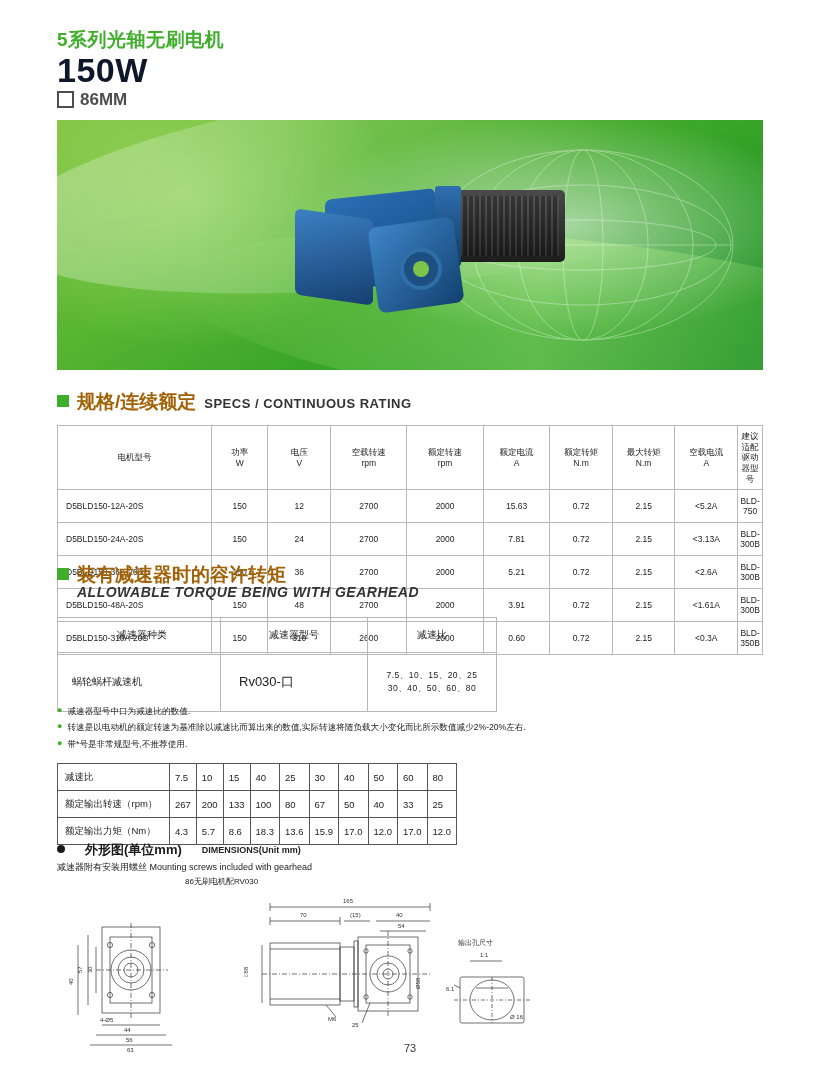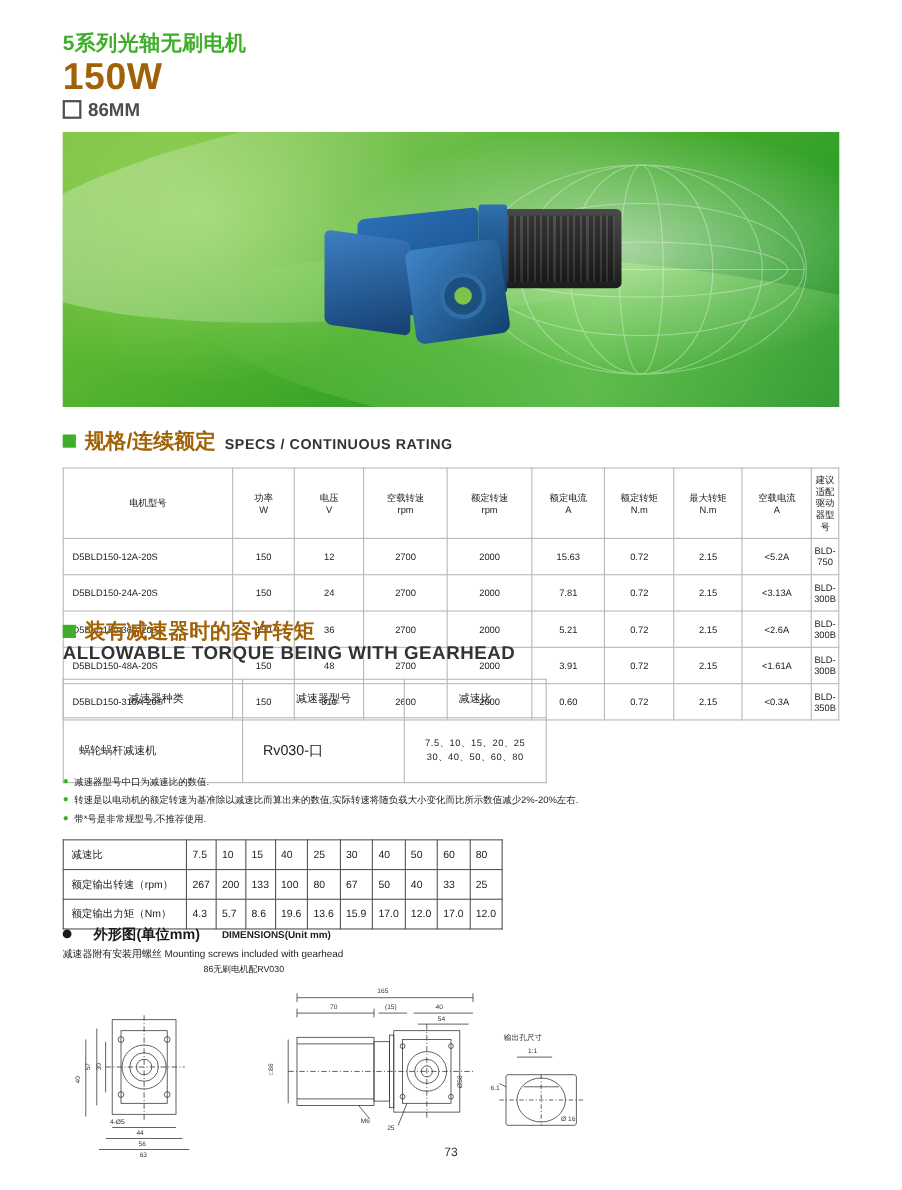--- a/index.html
+++ b/index.html
@@ -10,21 +10,21 @@
   }
   .page{position:relative;width:820px;height:816px;padding-left:48px;}
 
   
   .header{position:absolute;left:57px;top:30px;}
   .series-title{
     color:#3fae2a;font-size:19px;font-weight:bold;letter-spacing:.5px;
     line-height:1;margin:0 0 4px 0;
   }
   .power{
-    color:#a16207;font-size:34px;font-weight:bold;line-height:1;
+    color:#0f172a;font-size:34px;font-weight:bold;line-height:1;
     margin:2px 0 4px 0;letter-spacing:.5px;
   }
   .frame-row{display:flex;align-items:center;gap:6px;margin-top:4px;}
   .frame-box{width:13px;height:13px;border:2px solid #4d4d4d;display:inline-block;}
   .frame-text{color:#4d4d4d;font-size:17px;font-weight:bold;line-height:1;}
 
   
   .hero{
     position:absolute;left:57px;top:120px;width:706px;height:250px;
     background:
@@ -264,21 +264,21 @@
         <td>BLD-350B</td>
       </tr>
     </tbody>
   </table>
 
   <div class="sec-head" style="left:57px;top:565px;flex-direction:column;align-items:flex-start;gap:1px;">
     <div style="display:flex;align-items:flex-end;gap:8px;">
       <span class="sq"></span>
       <span class="sec-cn">装有减速器时的容许转矩</span>
     </div>
-    <div class="sec-en" style="font-size:17px;">ALLOWABLE TORQUE BEING WITH GEARHEAD</div>
+    <div class="sec-en" style="margin-left:20px;font-size:14px;font-style:italic;">ALLOWABLE TORQUE BEING WITH GEARHEAD</div>
   </div>
 
   <table class="gear-table">
     <thead>
       <tr>
         <th style="width:140px">减速器种类</th>
         <th style="width:130px">减速器型号</th>
         <th>减速比</th>
       </tr>
     </thead>
@@ -335,21 +335,21 @@
         <td>50</td>
         <td>40</td>
         <td>33</td>
         <td>25</td>
       </tr>
       <tr>
         <td>额定输出力矩（Nm）</td>
         <td>4.3</td>
         <td>5.7</td>
         <td>8.6</td>
-        <td>19.6</td>
+        <td>18.3</td>
         <td>13.6</td>
         <td>15.9</td>
         <td>17.0</td>
         <td>12.0</td>
         <td>17.0</td>
         <td>12.0</td>
       </tr>
     </tbody>
   </table>
 

